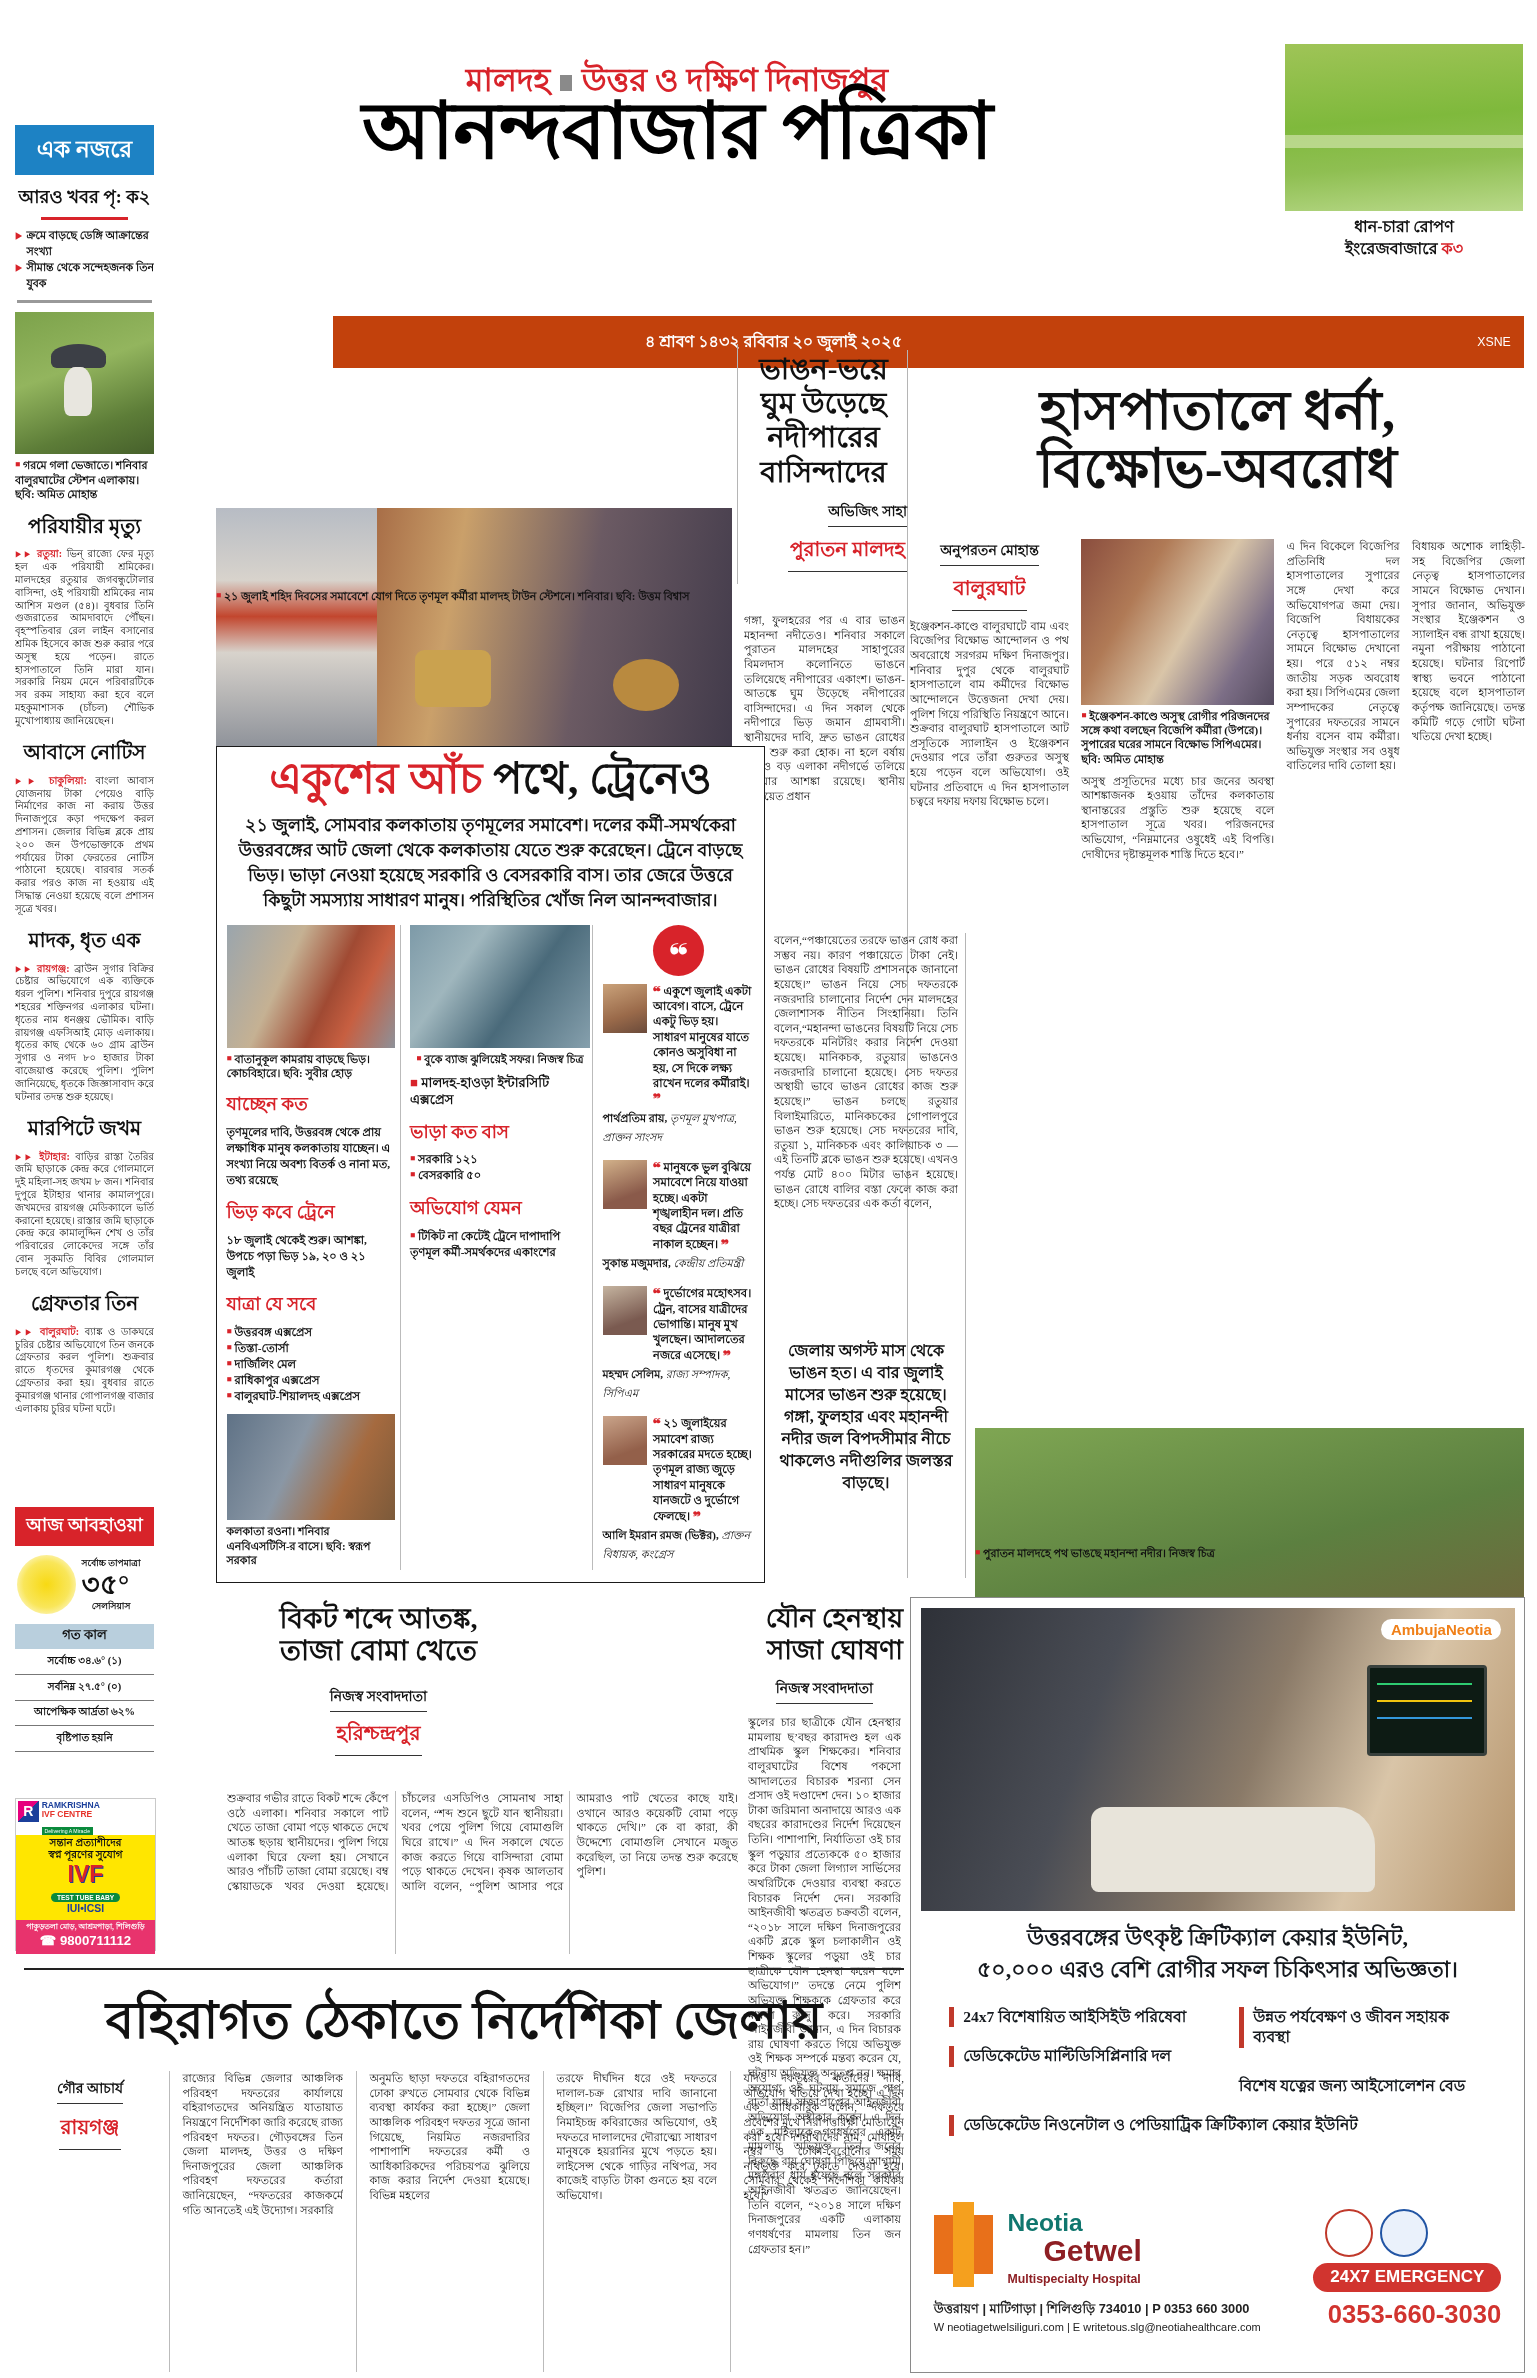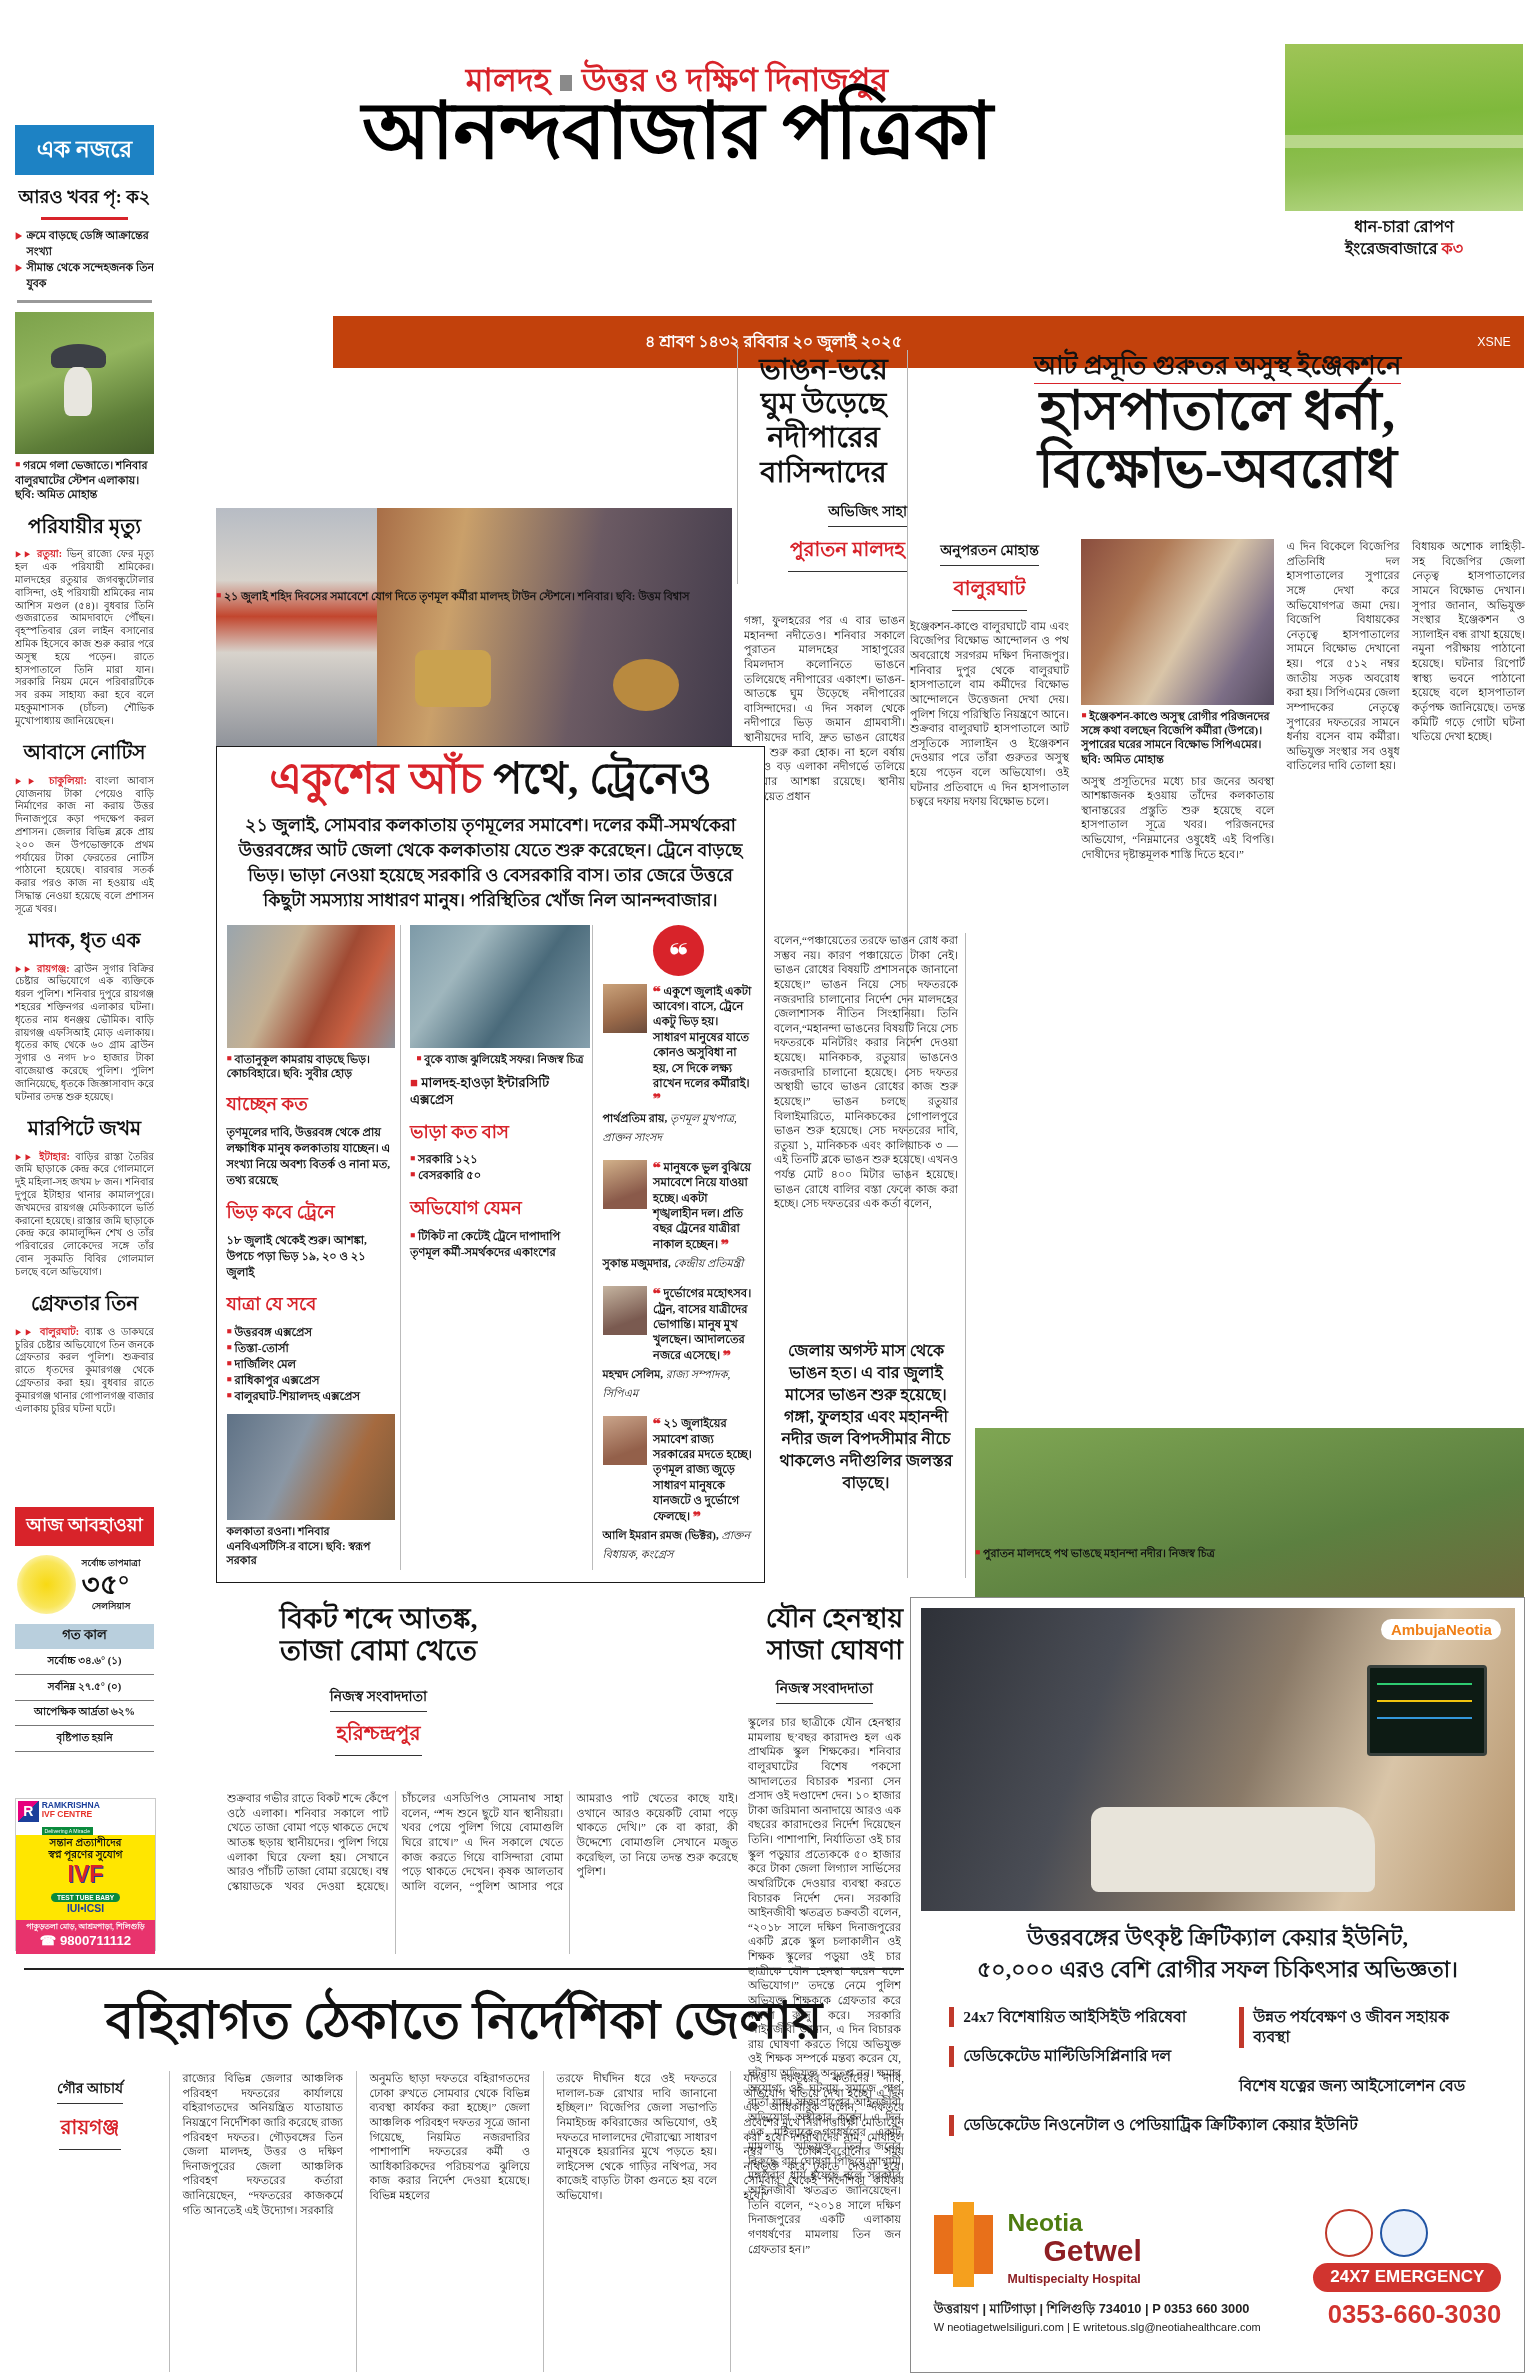--- a/index.html
+++ b/index.html
@@ -141,21 +141,21 @@
   .nt-head{position:absolute;top:324px;left:19px;width:575px;text-align:center;font-weight:bold;font-size:22px;line-height:1.45;color:#15191e;font-family:"Liberation Serif",serif;}
   .nt-bullets{position:absolute;top:409px;left:38px;width:538px;}
   .nt-b{display:flex;gap:9.5px;margin-bottom:19px;width:248px;float:left;}
   .nt-b.wide{width:100%;}
   .nt-bar{width:4.7px;background:#c0392b;flex:0 0 auto;}
   .nt-bt{font-weight:bold;font-size:15.6px;line-height:1.3;color:#15191e;font-family:"Liberation Serif",serif;}
   .nt-bottom{position:absolute;bottom:9.5px;left:9.5px;width:594px;height:161px;background:#fff;}
   .nt-cross{position:absolute;left:13.2px;top:13.2px;width:59px;height:59px;background:
      linear-gradient(#e8701a,#e8701a);}
   .nt-cross:before{content:"";position:absolute;left:19px;top:-13.2px;width:21px;height:85px;background:#f5a01e;}
-  .nt-logo1{position:absolute;left:87px;top:7.6px;color:#4d7c0f;font-weight:bold;font-size:24.6px;}
+  .nt-logo1{position:absolute;left:87px;top:7.6px;color:#0f766e;font-weight:bold;font-size:24.6px;}
   .nt-logo2{position:absolute;left:123px;top:32px;color:#8e1f24;font-weight:bold;font-size:30px;}
   .nt-logo3{position:absolute;left:87px;top:70px;color:#8e1f24;font-size:12.3px;font-weight:bold;}
   .nt-addr{position:absolute;left:13.2px;top:97px;font-size:12.8px;font-weight:bold;color:#222;}
   .nt-web{position:absolute;left:13.2px;top:119px;font-size:11px;color:#222;}
   .nt-circ1{position:absolute;right:142px;top:7.6px;width:44px;height:44px;border-radius:50%;border:2.8px solid #c0392b;background:#fff;}
   .nt-circ2{position:absolute;right:87px;top:7.6px;width:44px;height:44px;border-radius:50%;border:2.8px solid #2255a4;background:#eaf1fb;}
   .nt-emg{position:absolute;right:13.2px;top:61px;background:#d1342f;color:#fff;font-weight:bold;font-size:17px;border-radius:15px;padding:4.7px 17px;}
   .nt-phone{position:absolute;right:13.2px;top:98px;color:#d1342f;font-weight:bold;font-size:25.6px;}
 </style>
 </head>
@@ -274,21 +274,20 @@
 
   <div id="bhangan-head" class="abs">ভাঙন-ভয়ে ঘুম উড়েছে নদীপারের বাসিন্দাদের</div>
   <div id="bhangan-by" class="abs">
     <div><span class="by-name">অভিজিৎ সাহা</span></div>
     <div style="margin-top:4.7px;"><span class="by-place">পুরাতন মালদহ</span></div>
   </div>
   <div id="bhangan-b1" class="abs body-txt">গঙ্গা, ফুলহরের পর এ বার ভাঙন মহানন্দা নদীতেও। শনিবার সকালে পুরাতন মালদহের সাহাপুরের বিমলদাস কলোনিতে ভাঙনে তলিয়েছে নদীপারের একাংশ। ভাঙন-আতঙ্কে ঘুম উড়েছে নদীপারের বাসিন্দাদের। এ দিন সকাল থেকে নদীপারে ভিড় জমান গ্রামবাসী। স্থানীয়দের দাবি, দ্রুত ভাঙন রোধের কাজ শুরু করা হোক। না হলে বর্ষায় আরও বড় এলাকা নদীগর্ভে তলিয়ে যাওয়ার আশঙ্কা রয়েছে। স্থানীয় পঞ্চায়েত প্রধান</div>
   <div id="bhangan-b2" class="abs body-txt">বলেন,“পঞ্চায়েতের তরফে ভাঙন রোধ করা সম্ভব নয়। কারণ পঞ্চায়েতে টাকা নেই। ভাঙন রোধের বিষয়টি প্রশাসনকে জানানো হয়েছে।” ভাঙন নিয়ে সেচ দফতরকে নজরদারি চালানোর নির্দেশ দেন মালদহের জেলাশাসক নীতিন সিংহানিয়া। তিনি বলেন,“মহানন্দা ভাঙনের বিষয়টি নিয়ে সেচ দফতরকে মনিটরিং করার নির্দেশ দেওয়া হয়েছে। মানিকচক, রতুয়ার ভাঙনেও নজরদারি চালানো হয়েছে। সেচ দফতর অস্থায়ী ভাবে ভাঙন রোধের কাজ শুরু হয়েছে।” ভাঙন চলছে রতুয়ার বিলাইমারিতে, মানিকচকের গোপালপুরে ভাঙন শুরু হয়েছে। সেচ দফতরের দাবি, রতুয়া ১, মানিকচক এবং কালিয়াচক ৩ — এই তিনটি ব্লকে ভাঙন শুরু হয়েছে। এখনও পর্যন্ত মোট ৪০০ মিটার ভাঙন হয়েছে। ভাঙন রোধে বালির বস্তা ফেলে কাজ করা হচ্ছে। সেচ দফতরের এক কর্তা বলেন,</div>
   <div id="bhangan-pq" class="abs">জেলায় অগস্ট মাস থেকে ভাঙন হত। এ বার জুলাই মাসের ভাঙন শুরু হয়েছে। গঙ্গা, ফুলহার এবং মহানন্দী নদীর জল বিপদসীমার নীচে থাকলেও নদীগুলির জলস্তর বাড়ছে।</div>
 
-  <div id="hosp-kick" class="abs"><span>আট প্রসূতি গুরুতর অসুস্থ ইঞ্জেকশনে</span></div>
   <div id="hosp-head" class="abs">
     <div>হাসপাতালে ধর্না,</div>
     <div>বিক্ষোভ-অবরোধ</div>
   </div>
   <div id="hosp-cols" class="abs">
     <div class="c1">
       <div class="hosp-by">
         <div><span class="by-name">অনুপরতন মোহান্ত</span></div>
         <div style="margin-top:4.7px;"><span class="by-place">বালুরঘাট</span></div>
       </div>

